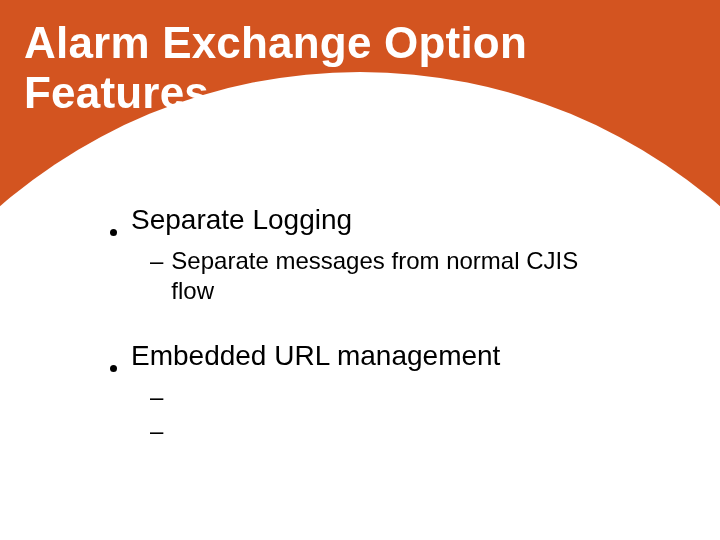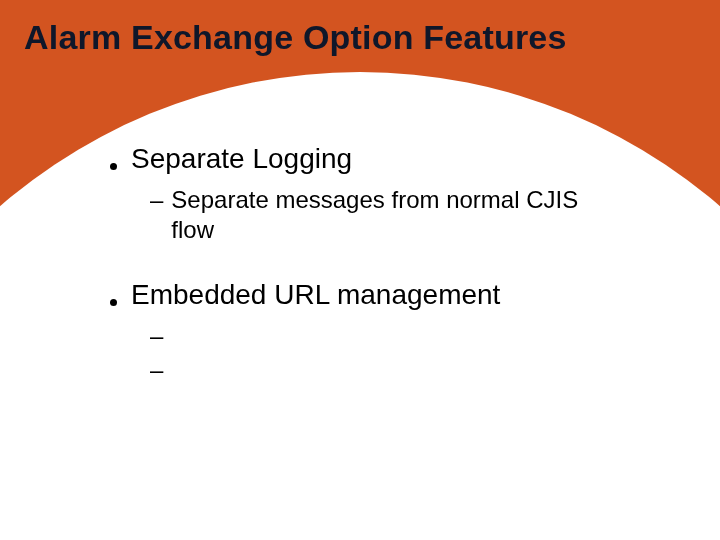--- a/index.html
+++ b/index.html
@@ -15,37 +15,37 @@
     height: 1100px;
     background: #ffffff;
     border-radius: 50%;
     left: 50%;
     top: 72px;
     transform: translateX(-50%);
   }
   .title {
     position: relative;
     z-index: 2;
-    font-size: 34px;
+    font-size: 44px;
     font-weight: bold;
-    color: #0f172a;
+    color: #ffffff;
     padding: 18px 20px 0 24px;
     letter-spacing: 0.2px;
   }
   .content {
     position: relative;
     z-index: 2;
     padding: 86px 60px 0 110px;
     color: #000;
   }
   .bullet {
     font-size: 28px;
     margin-bottom: 10px;
     display: flex;
-    align-items: center;
+    align-items: flex-end;
   }
   .bullet .dot {
     width: 7px;
     height: 7px;
     background: #000;
     border-radius: 50%;
     margin-right: 14px;
     margin-top: 14px;
     flex-shrink: 0;
   }

